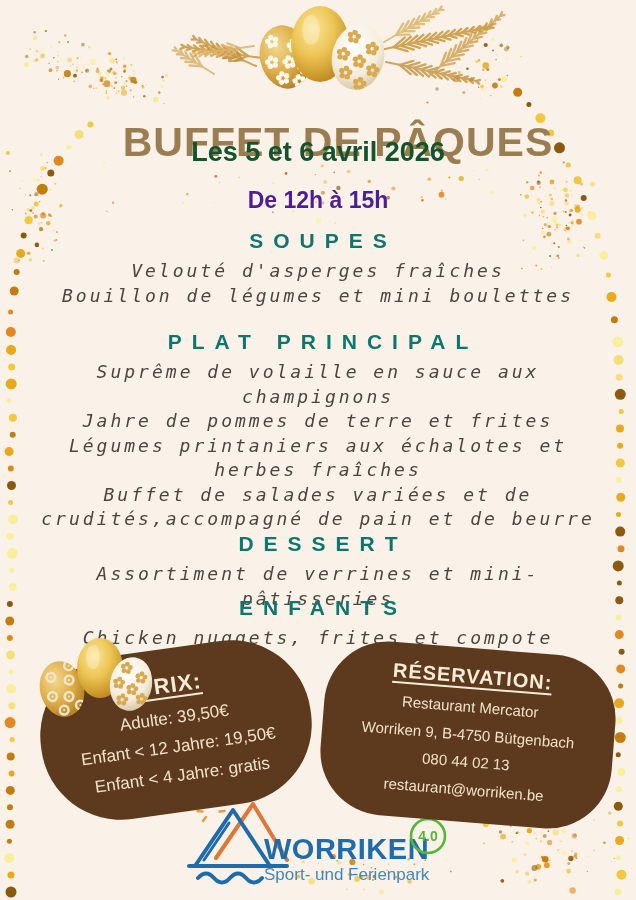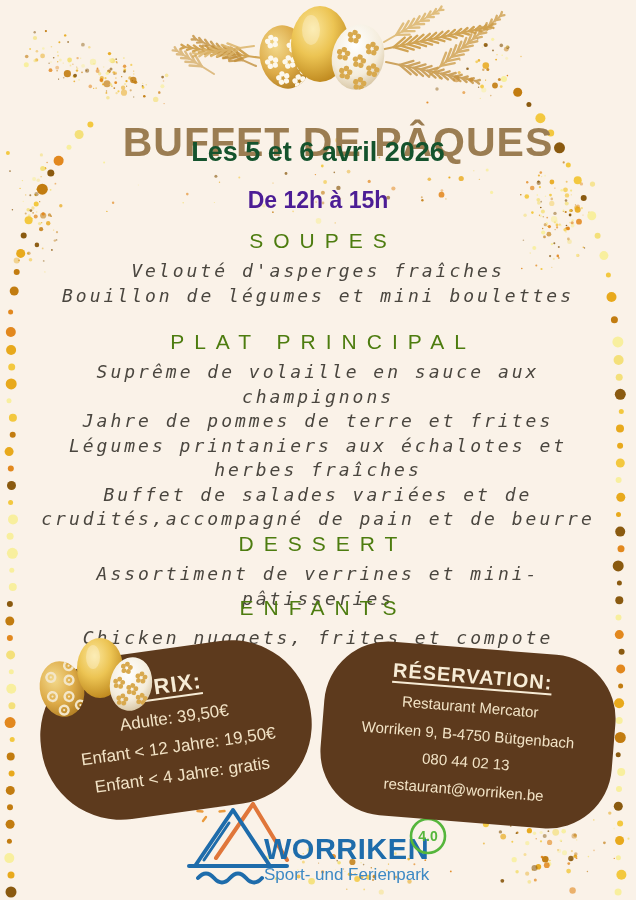--- a/index.html
+++ b/index.html
@@ -7,21 +7,21 @@
           font-family:"Liberation Sans",sans-serif;}
   
   #deco{position:absolute;inset:0;z-index:1;pointer-events:none;}
   
   .abs{position:absolute;left:0;right:0;text-align:center;z-index:2;}
   #title{top:92px;font-size:41px;font-weight:bold;color:#9b7d52;letter-spacing:1px;padding-left:40px;}
   #dates{top:137px;font-size:27px;font-weight:bold;color:#14532d;}
   #hours{top:187px;font-size:23px;font-weight:bold;color:#4c1d95;}
   
   .menu-sec{position:absolute;left:0;right:0;text-align:center;z-index:2;}
-  .menu-sec h2{margin:0 0 6px;font-size:21px;font-weight:normal;color:#4d7c0f;letter-spacing:10px;padding-left:10px;}
+  .menu-sec h2{margin:0 0 6px;font-size:21px;font-weight:bold;color:#0f766e;letter-spacing:10px;padding-left:10px;}
   .items{margin:0 auto;width:574px;font-family:"DejaVu Sans Mono",monospace;font-style:italic;
          font-size:18px;letter-spacing:3px;line-height:24.5px;color:#4a463f;}
   .items p{margin:0;}
   #sec-soupes{top:229px;}
   #sec-plat{top:330px;}
   #sec-dessert{top:532px;}
   #sec-enfants{top:596px;}
   
   .bbox{position:absolute;background:#5d3a1d;color:#f2e3c6;text-align:center;z-index:3;box-sizing:border-box;}
   .bbox h3{margin:0 0 5px;color:#f7ecd6;text-decoration:underline;text-underline-offset:4px;letter-spacing:1px;}

